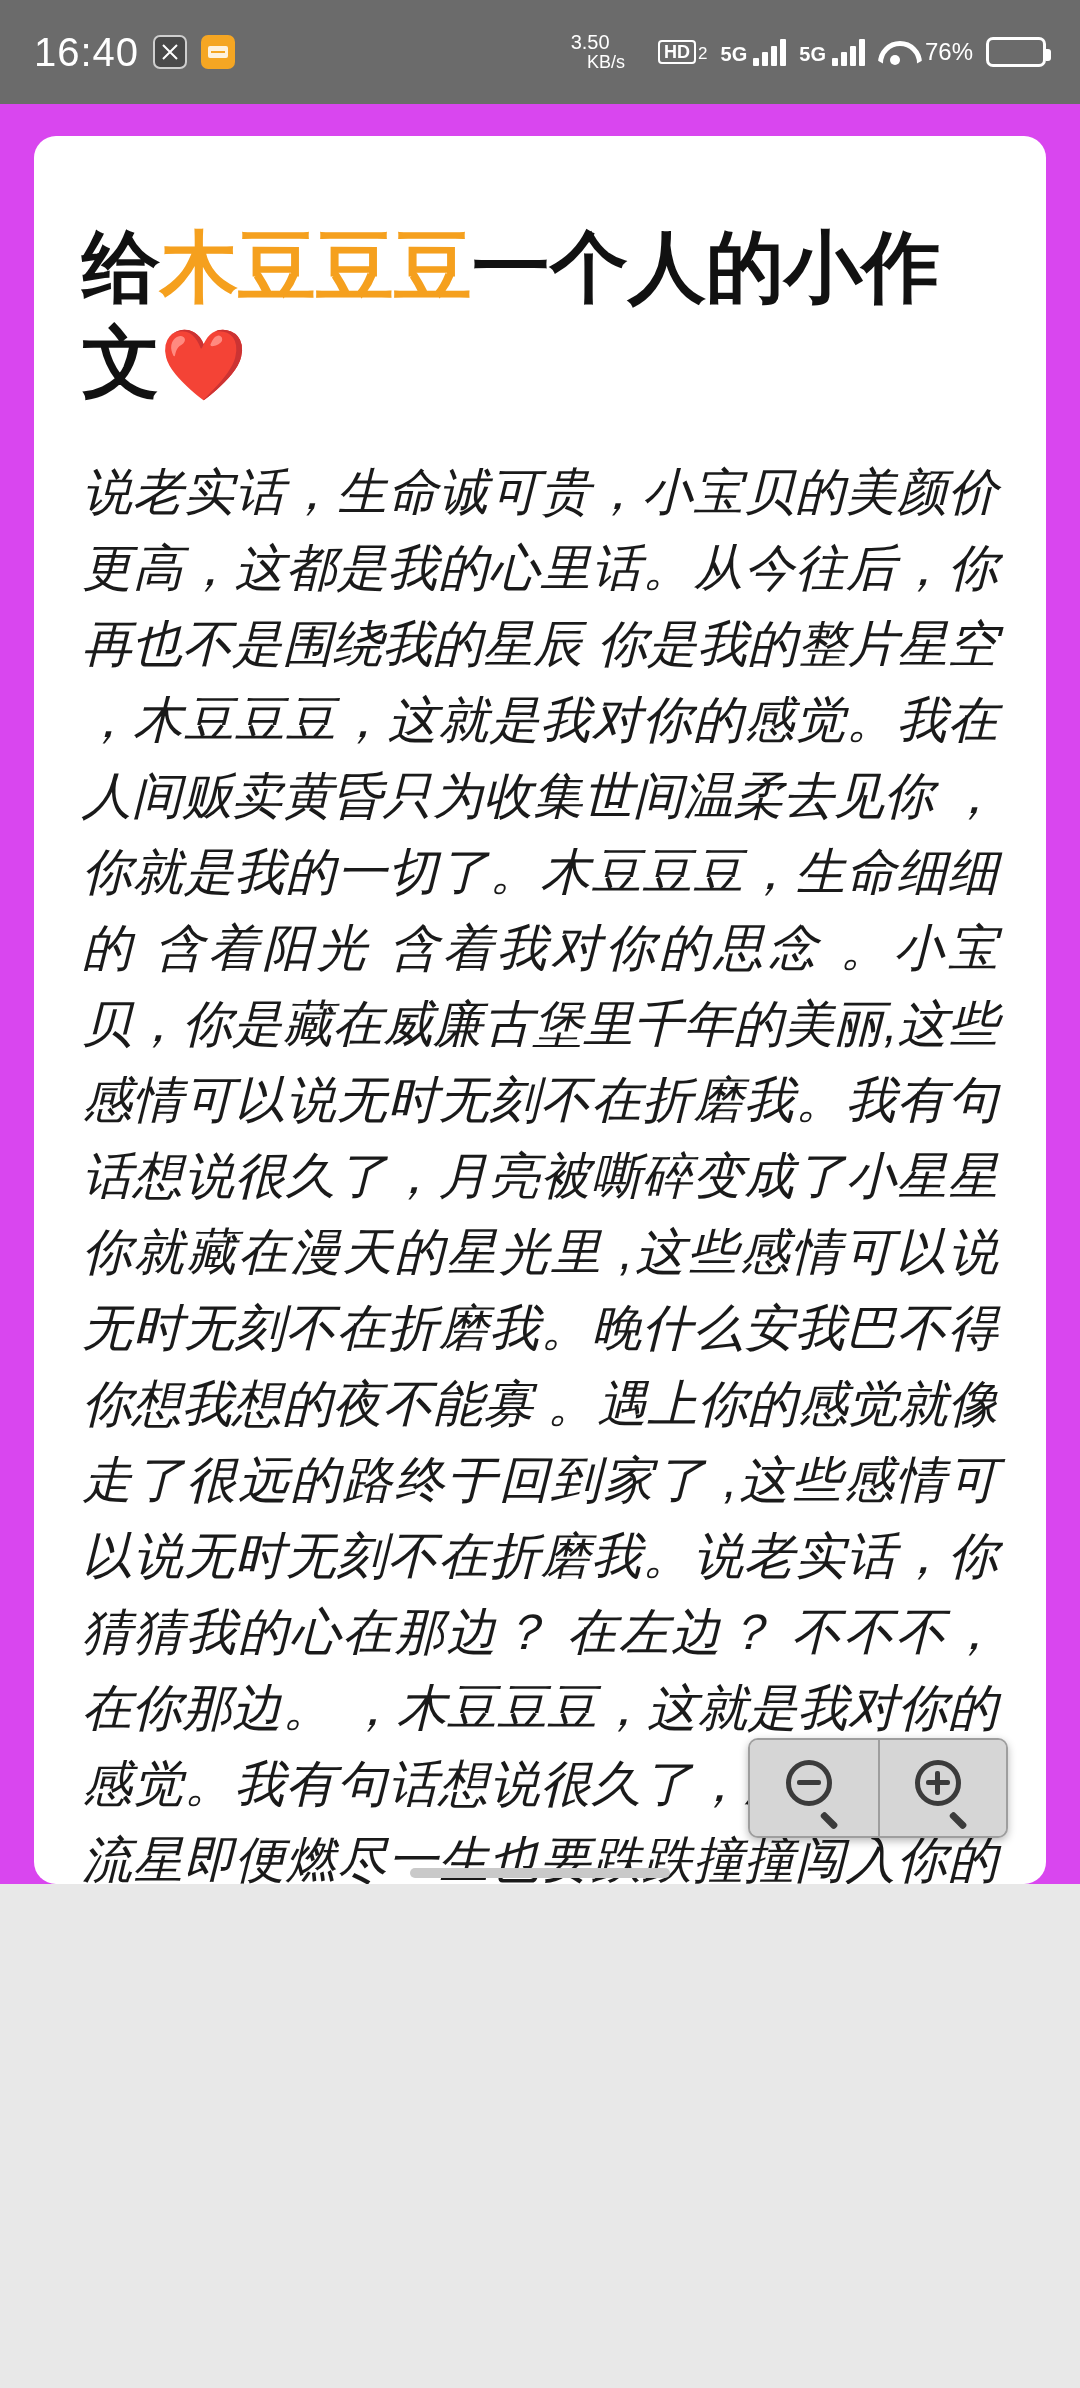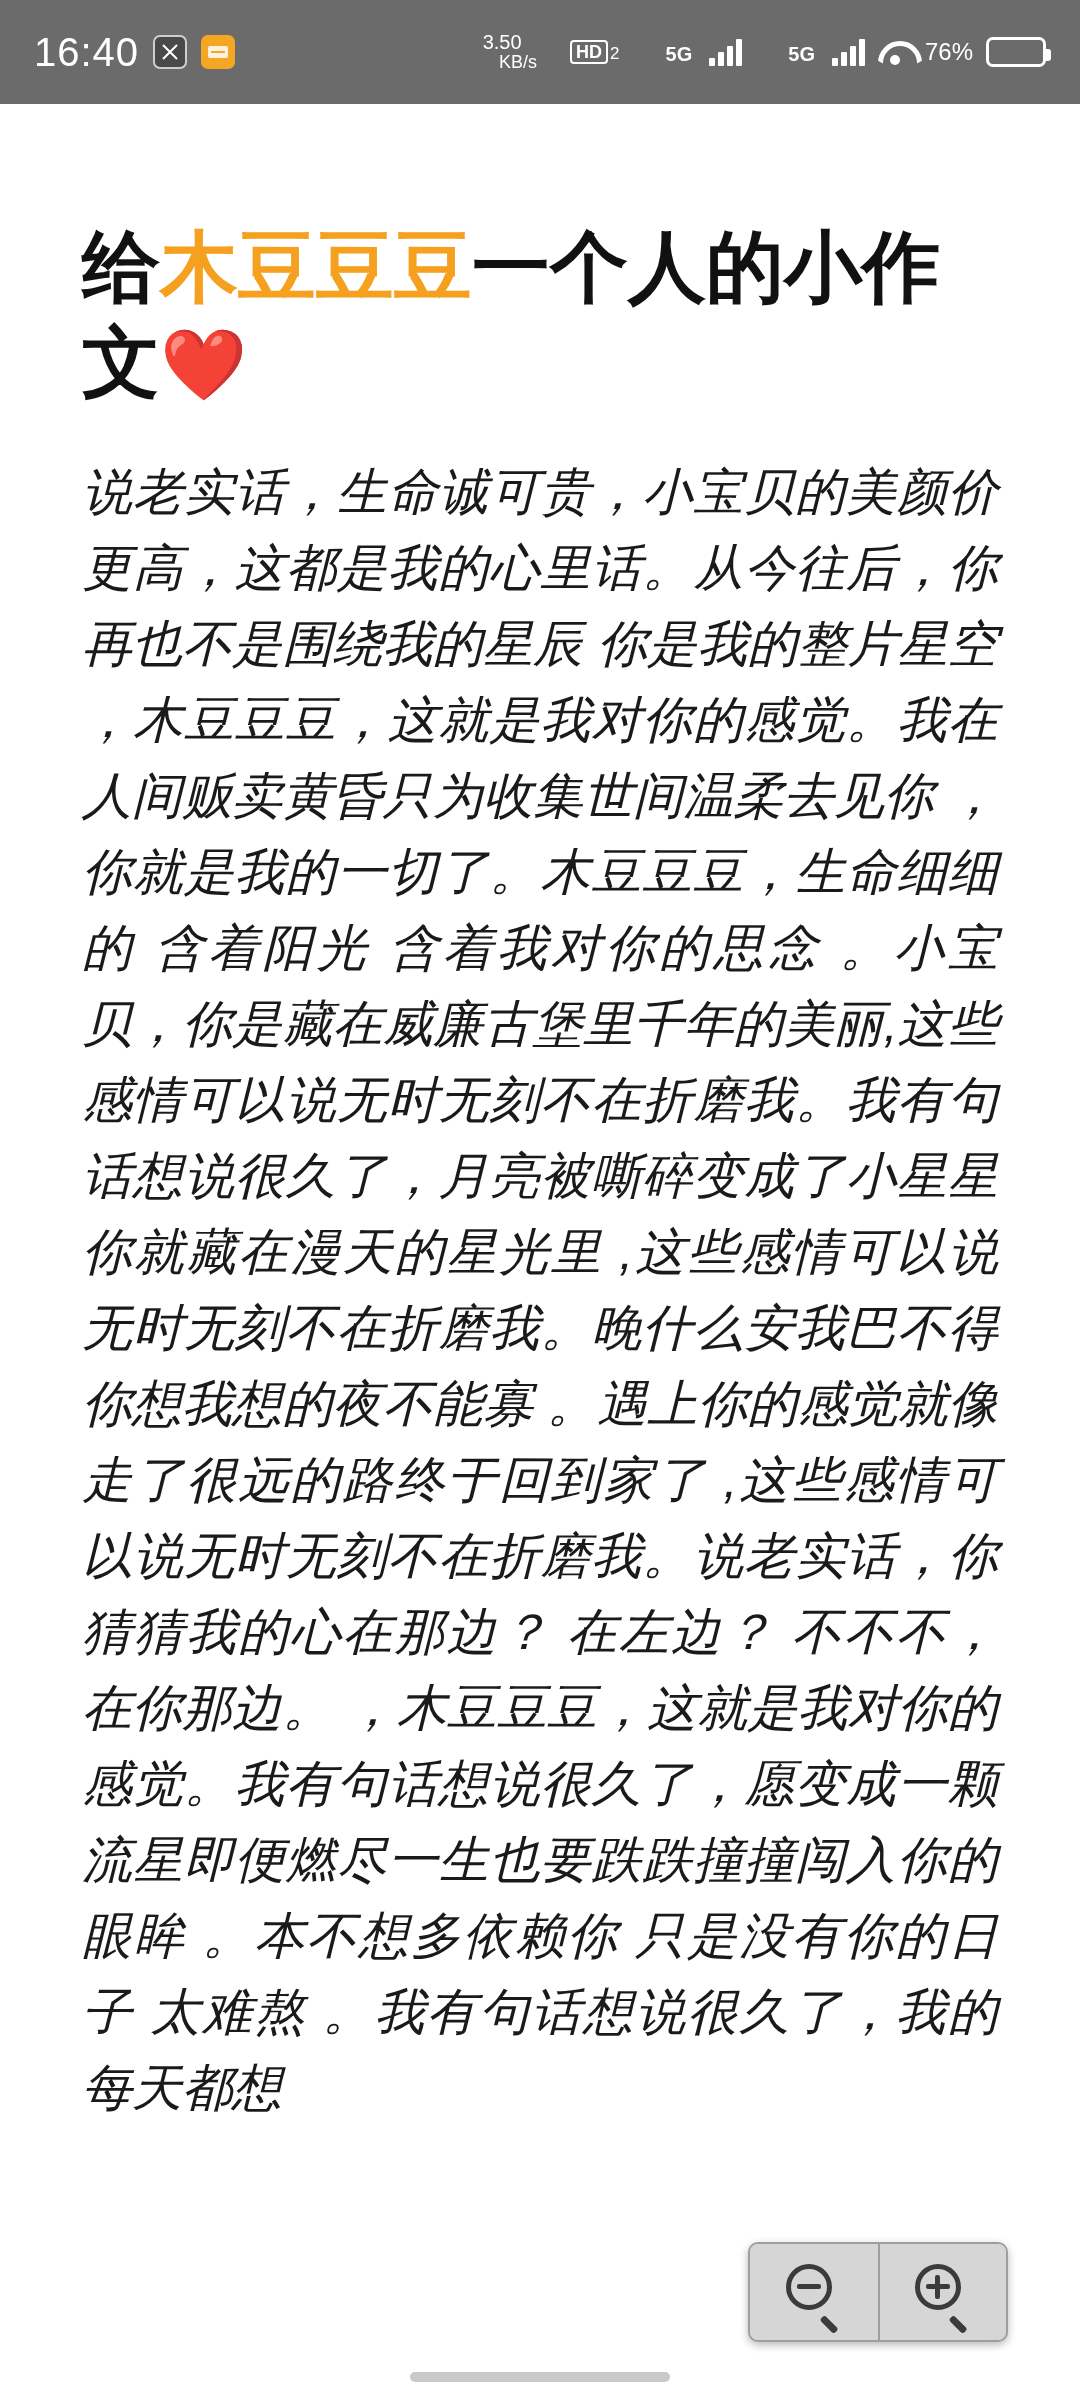--- a/index.html
+++ b/index.html
@@ -6,22 +6,22 @@
   html, body {
     width: 1080px;
     height: 2388px;
     background: #e8e8e8;
     font-family: "Liberation Sans", sans-serif;
     overflow: hidden;
   }
   .screen {
     position: relative;
     width: 1080px;
-    height: 2388px;
-    background: #ffffff;
+    height: 1884px;
+    background: #d946ef;
     display: flex;
     flex-direction: column;
   }
 
   
   .status-bar {
     height: 104px;
     background: #6b6b6b;
     color: #ffffff;
     display: flex;
@@ -74,21 +74,21 @@
     border: 2px solid #ffffff;
     border-radius: 4px;
     font-size: 18px;
     padding: 1px 4px;
     line-height: 1;
     font-weight: bold;
     margin-left: 20px;
   }
   .sub { font-size: 17px; }
 
-  .sig-group { display: flex; align-items: flex-end; gap: 17px; margin-left: 33px; }
+  .sig-group { display: flex; align-items: flex-end; gap: 6px; }
   .sig-label { font-size: 20px; font-weight: bold; }
   .bars { display: flex; align-items: flex-end; gap: 3px; height: 28px; }
   .bars i { display: block; width: 6px; background: #fff; border-radius: 1px; }
   .bars i:nth-child(1) { height: 8px; }
   .bars i:nth-child(2) { height: 14px; }
   .bars i:nth-child(3) { height: 20px; }
   .bars i:nth-child(4) { height: 27px; }
 
   .wifi {
     width: 34px; height: 26px;

